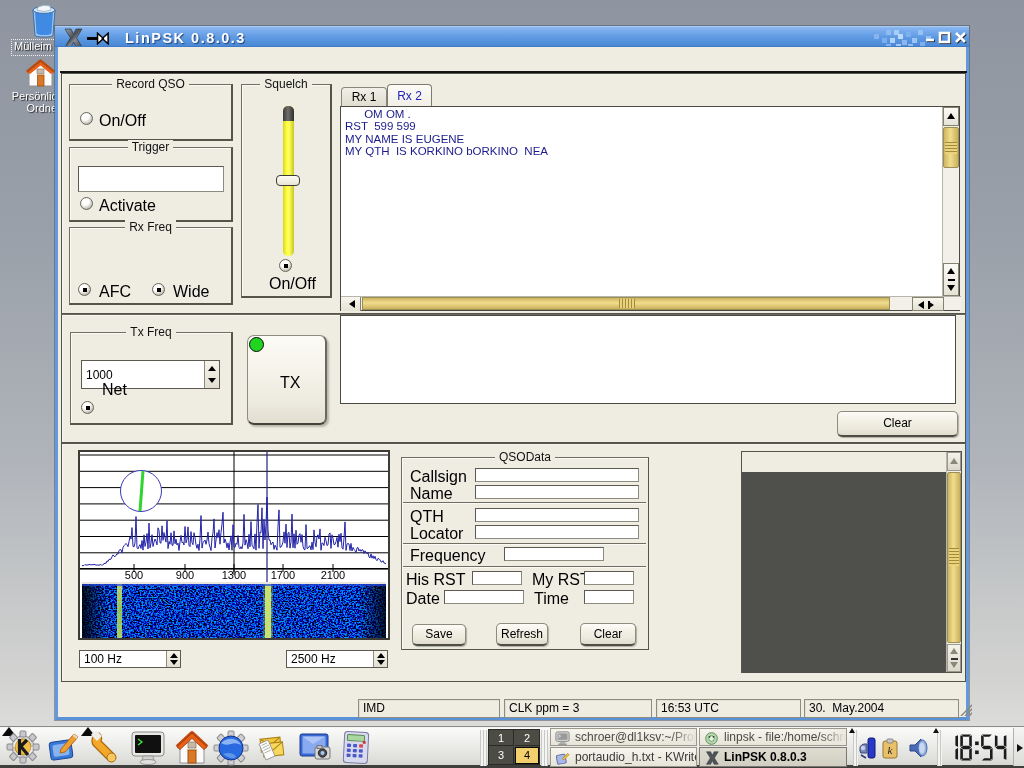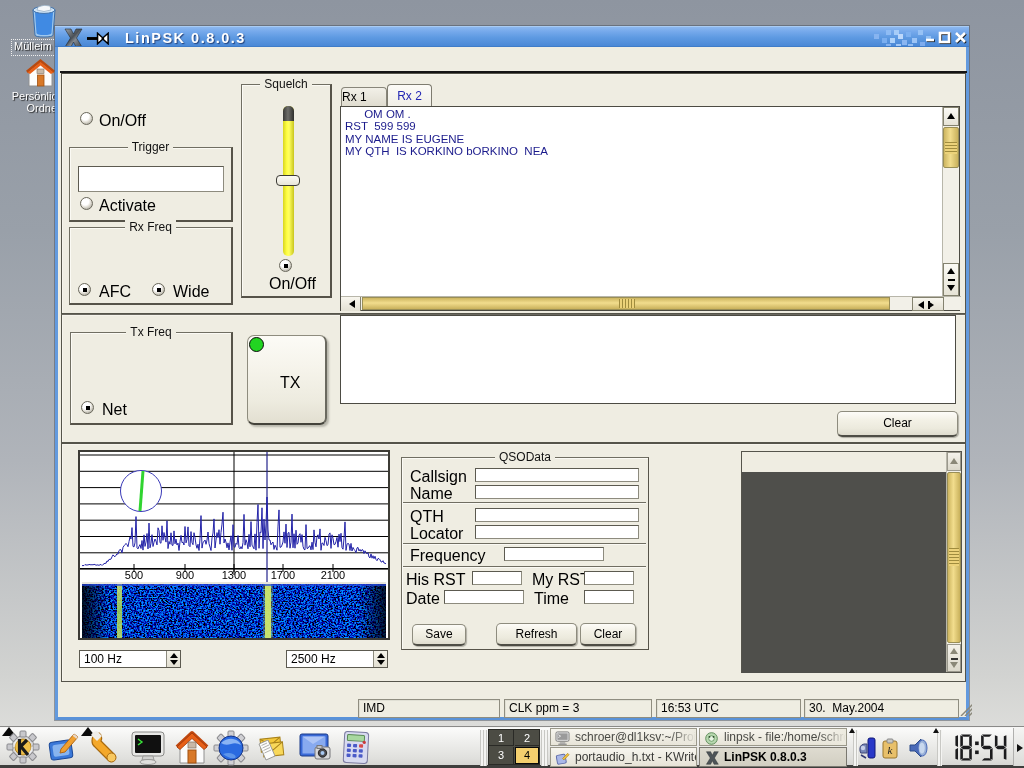--- a/index.html
+++ b/index.html
@@ -102,20 +102,23 @@
    </g>
   </svg>
  </div>
 
  <div class="ab" style="left:2px;top:45px;width:907px;height:2px;background:#141414"></div>
 
  <div class="ab" style="left:3px;top:47px;width:905px;height:241px;border:1px solid #55544a;box-shadow:inset 1px 1px 0 #f6f4ec"></div>
  <div class="ab" style="left:3px;top:288px;width:905px;height:129px;border:1px solid #55544a;border-top:1px solid #6a6860;box-shadow:inset 1px 1px 0 #f6f4ec"></div>
  <div class="ab" style="left:3px;top:417px;width:905px;height:239px;border:1px solid #55544a;box-shadow:inset 1px 1px 0 #f6f4ec"></div>
 
+ <div class="grp" style="left:11px;top:58px;width:164px;height:57px">
+      <div class="gt"><span>Record QSO</span></div>
+    </div>
  <div class="rad" style="left:22px;top:86px"></div>
  <div class="lbl" style="left:41px;top:86px">On/Off</div>
 
  <div class="grp" style="left:11px;top:121px;width:164px;height:75px">
       <div class="gt"><span>Trigger</span></div>
     </div>
  <div class="fld" style="left:20px;top:140px;width:146px;height:26px"></div>
  <div class="rad" style="left:22px;top:171px"></div>
  <div class="lbl" style="left:41px;top:171px">Activate</div>
 
@@ -129,21 +132,21 @@
 
  <div class="grp" style="left:183px;top:58px;width:91px;height:214px">
       <div class="gt"><span>Squelch</span></div>
     </div>
  <div class="ab" style="left:225px;top:80px;width:11px;height:150px;border-radius:5px;background:linear-gradient(90deg,#d8d520 0%,#ffff44 35%,#ffff60 55%,#c8c51e 100%)"></div>
  <div class="ab" style="left:225px;top:80px;width:11px;height:15px;border-radius:5px 5px 0 0;background:linear-gradient(90deg,#3a3a38,#6e6e6a 45%,#2e2e2c)"></div>
  <div class="ab" style="left:218px;top:149px;width:24px;height:11px;border-radius:4px;border:1px solid #3c3b35;background:linear-gradient(180deg,#fcfbf6,#e8e5d8)"></div>
  <div class="rad on" style="left:221px;top:233px"></div>
  <div class="lbl" style="left:211px;top:249px">On/Off</div>
 
- <div class="ab" style="left:283px;top:61px;width:46px;height:20px;border:1px solid #88867a;border-bottom:none;border-radius:4px 4px 0 0;background:linear-gradient(180deg,#f2f0e8,#dedbce);font-size:12px;padding-top:2px">Rx 1</div>
+ <div class="ab" style="left:283px;top:61px;width:46px;height:20px;border:1px solid #88867a;border-bottom:none;border-radius:4px 4px 0 0;background:linear-gradient(180deg,#f2f0e8,#dedbce);font-size:12px;text-align:center;padding-top:2px">Rx 1</div>
  <div class="ab" style="left:329px;top:58px;width:45px;height:23px;border:1px solid #7e7c70;border-bottom:none;border-radius:4px 4px 0 0;background:linear-gradient(180deg,#fcfbf7,#f0eee5);font-size:12px;text-align:center;padding-top:4px;color:#2326b4">Rx 2</div>
  <div class="ab" style="left:282px;top:80px;width:620px;height:205px;border:1px solid #4c4b43;background:#fff">
    <div class="ab" style="left:4px;top:1px;font-size:11.5px;line-height:12.3px;color:#1b1b8c;white-space:pre;font-stretch:semi-condensed">      OM OM .
 RST  599 599
 MY NAME IS EUGENE
 MY QTH  IS KORKINO bORKINO  NEA</div>
 
    <div class="ab" style="right:0;top:0;width:17px;height:189px;background:#f2f0e8;border-left:1px solid #b8b6aa">
      <div class="ab" style="left:0;top:0;width:16px;height:19px;background:linear-gradient(180deg,#fbfaf5,#e6e3d6);border:1px solid #84826f">
           <i class="arr au" style="top:5px"></i>
@@ -169,22 +172,29 @@
         <i class="arr" style="top:3px;left:5px;border-top:4px solid transparent;border-bottom:4px solid transparent;border-right:6px solid #000;transform:none"></i>
         <div class="ab" style="left:15px;top:3px;width:1.5px;height:8px;background:#000"></div>
         <i class="arr" style="top:3px;right:5px;border-top:4px solid transparent;border-bottom:4px solid transparent;border-left:6px solid #000;transform:none"></i>
         </div>
    </div>
  </div>
 
  <div class="grp" style="left:12px;top:306px;width:163px;height:93px">
       <div class="gt"><span>Tx Freq</span></div>
     </div>
+ <div class="spin" style="left:23px;top:334px;width:139px;height:29px">
+   <div class="tx">1000</div>
+   <div class="spb">
+        <i class="arr au" style="top:5px;border-bottom-width:5px"></i>
+        <i class="arr ad" style="bottom:5px;border-top-width:5px"></i>
+      </div>
+ </div>
  <div class="rad on" style="left:23px;top:375px"></div>
- <div class="lbl" style="left:44px;top:375px">Net</div>
+ <div class="lbl" style="left:44px;top:355px">Net</div>
 
  <div class="ab" style="left:189px;top:309px;width:80px;height:90px;border:1px solid #8e8c7e;border-bottom:2px solid #44433b;border-right:2px solid #6a695f;border-radius:7px;background:linear-gradient(180deg,#fcfbf6 0%,#f5f3ea 40%,#edebdf 75%,#e2dfd1 100%);box-shadow:2px 2px 2px rgba(60,60,50,.3)"></div>
  <div class="ab" style="left:191px;top:311px;width:15px;height:15px;border-radius:50%;background:#22d422;border:1.5px solid #0a0a0a"></div>
  <div class="lbl" style="left:222px;top:348px">TX</div>
 
  <div class="ab" style="left:282px;top:289px;width:616px;height:89px;background:#fff;border:1px solid #4c4b43"></div>
  <div class="btn" style="left:779px;top:385px;width:121px;height:26px;line-height:23px">Clear</div>
 
  <div class="ab" style="left:20px;top:424px;width:312px;height:190px;border:2px solid #3c3b35;background:#fff">
   <svg class="ab" style="left:0;top:0" width="308" height="130">
@@ -278,21 +288,21 @@
     <div class="fld" style="left:446px;top:521px;width:100px;height:14px"></div>
  <div class="lbl" style="left:348px;top:545px">His RST</div>
     <div class="fld" style="left:414px;top:545px;width:50px;height:14px"></div>
  <div class="lbl" style="left:474px;top:545px">My RST</div>
     <div class="fld" style="left:526px;top:545px;width:50px;height:14px"></div>
  <div class="lbl" style="left:348px;top:564px">Date</div>
     <div class="fld" style="left:386px;top:564px;width:80px;height:14px"></div>
  <div class="lbl" style="left:476px;top:564px">Time</div>
     <div class="fld" style="left:526px;top:564px;width:50px;height:14px"></div>
  <div class="btn" style="left:354px;top:598px;width:54px;height:22px;line-height:19px">Save</div>
- <div class="btn" style="left:438px;top:597px;width:81px;height:23px;line-height:20px">Refresh</div>
+ <div class="btn" style="left:438px;top:597px;width:52px;height:23px;line-height:20px">Refresh</div>
  <div class="btn" style="left:522px;top:597px;width:56px;height:23px;line-height:20px">Clear</div>
 
  <div class="ab" style="left:683px;top:425px;width:221px;height:222px;border:1px solid #55544c;background:#efede2">
    <div class="ab" style="left:0;top:20px;width:204px;height:201px;background:#4f4f4b"></div>
    <div class="ab" style="right:0;top:0;width:15px;height:220px;background:#f2f0e8;border-left:1px solid #b8b6aa">
      <div class="ab" style="left:0;top:0;width:14px;height:19px;background:linear-gradient(180deg,#f4f2ea,#dbd8cb);border:1px solid #9a988c">
           <i class="arr au" style="top:5px;border-bottom-color:#8a8878"></i>
         </div>
      <div class="ab" style="left:0;top:20px;width:14px;height:171px;border:1px solid #9a8f56;border-radius:2px;background:linear-gradient(90deg,#cdb560,#f2dd8d 45%,#c9b15c)">
        <div class="ab" style="left:1px;right:1px;top:75px;height:18px;background:repeating-linear-gradient(180deg,#a08c3e 0 1px,#ecd27a 1px 3px)"></div>

